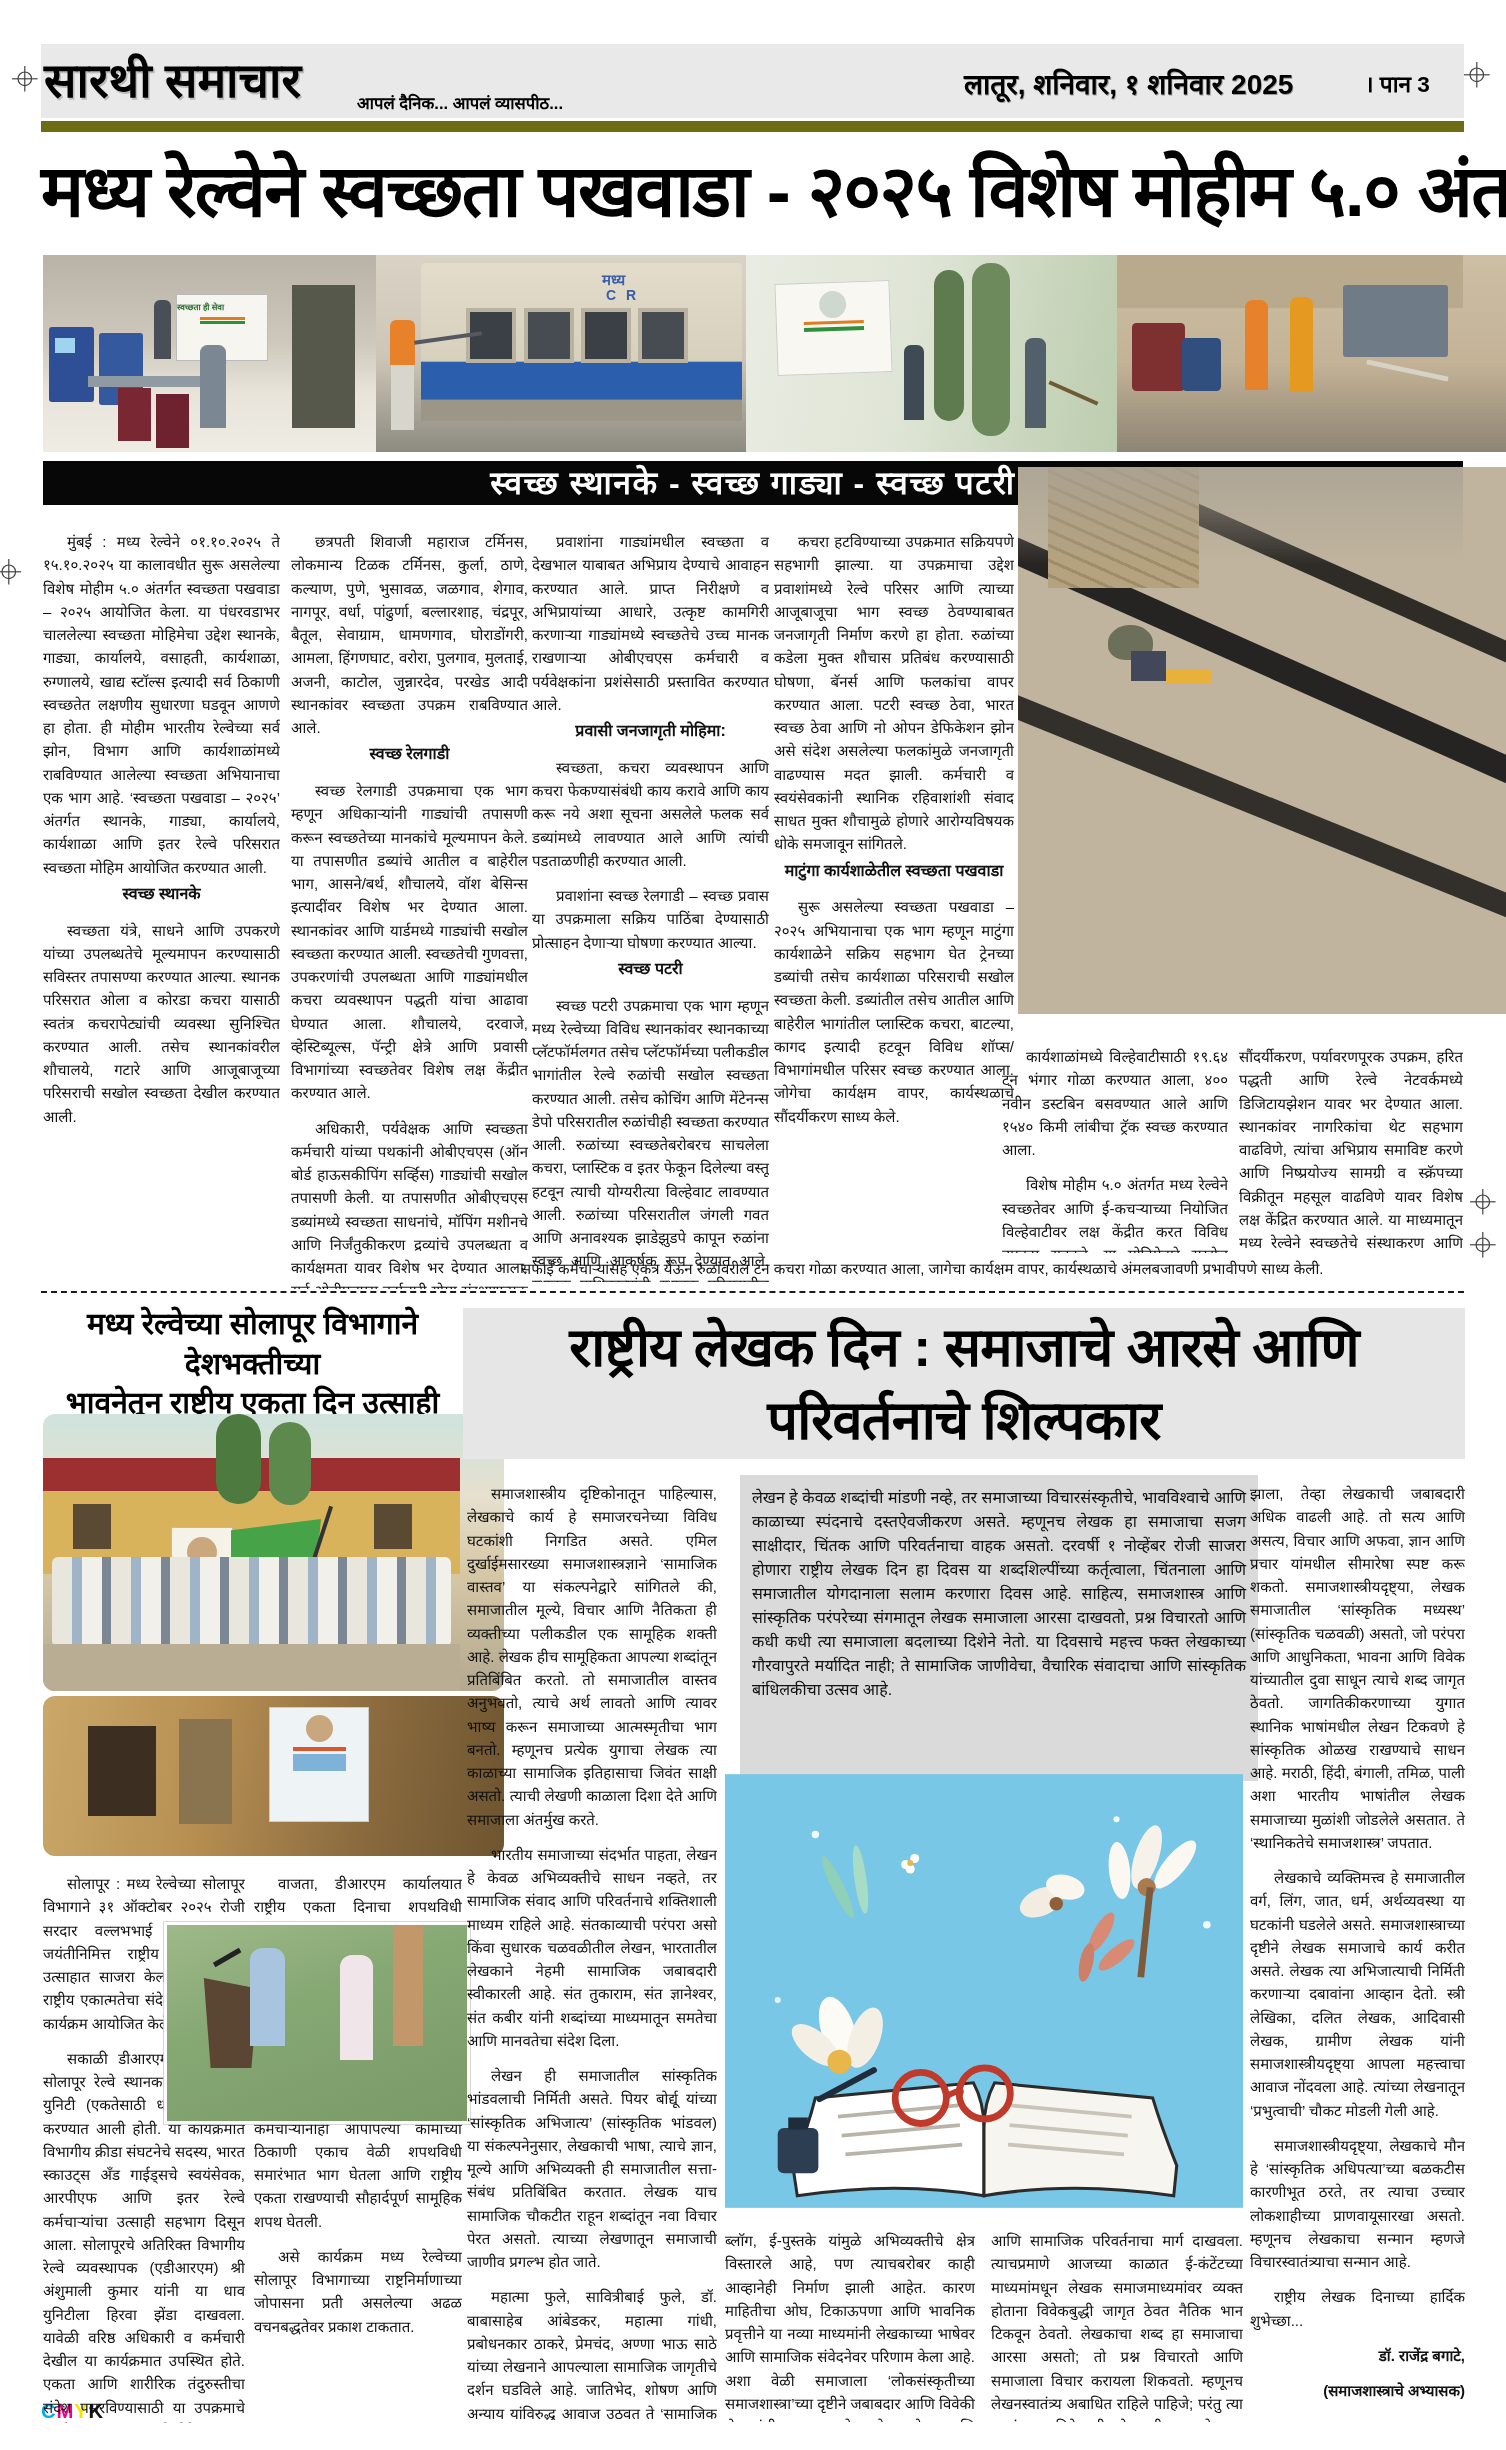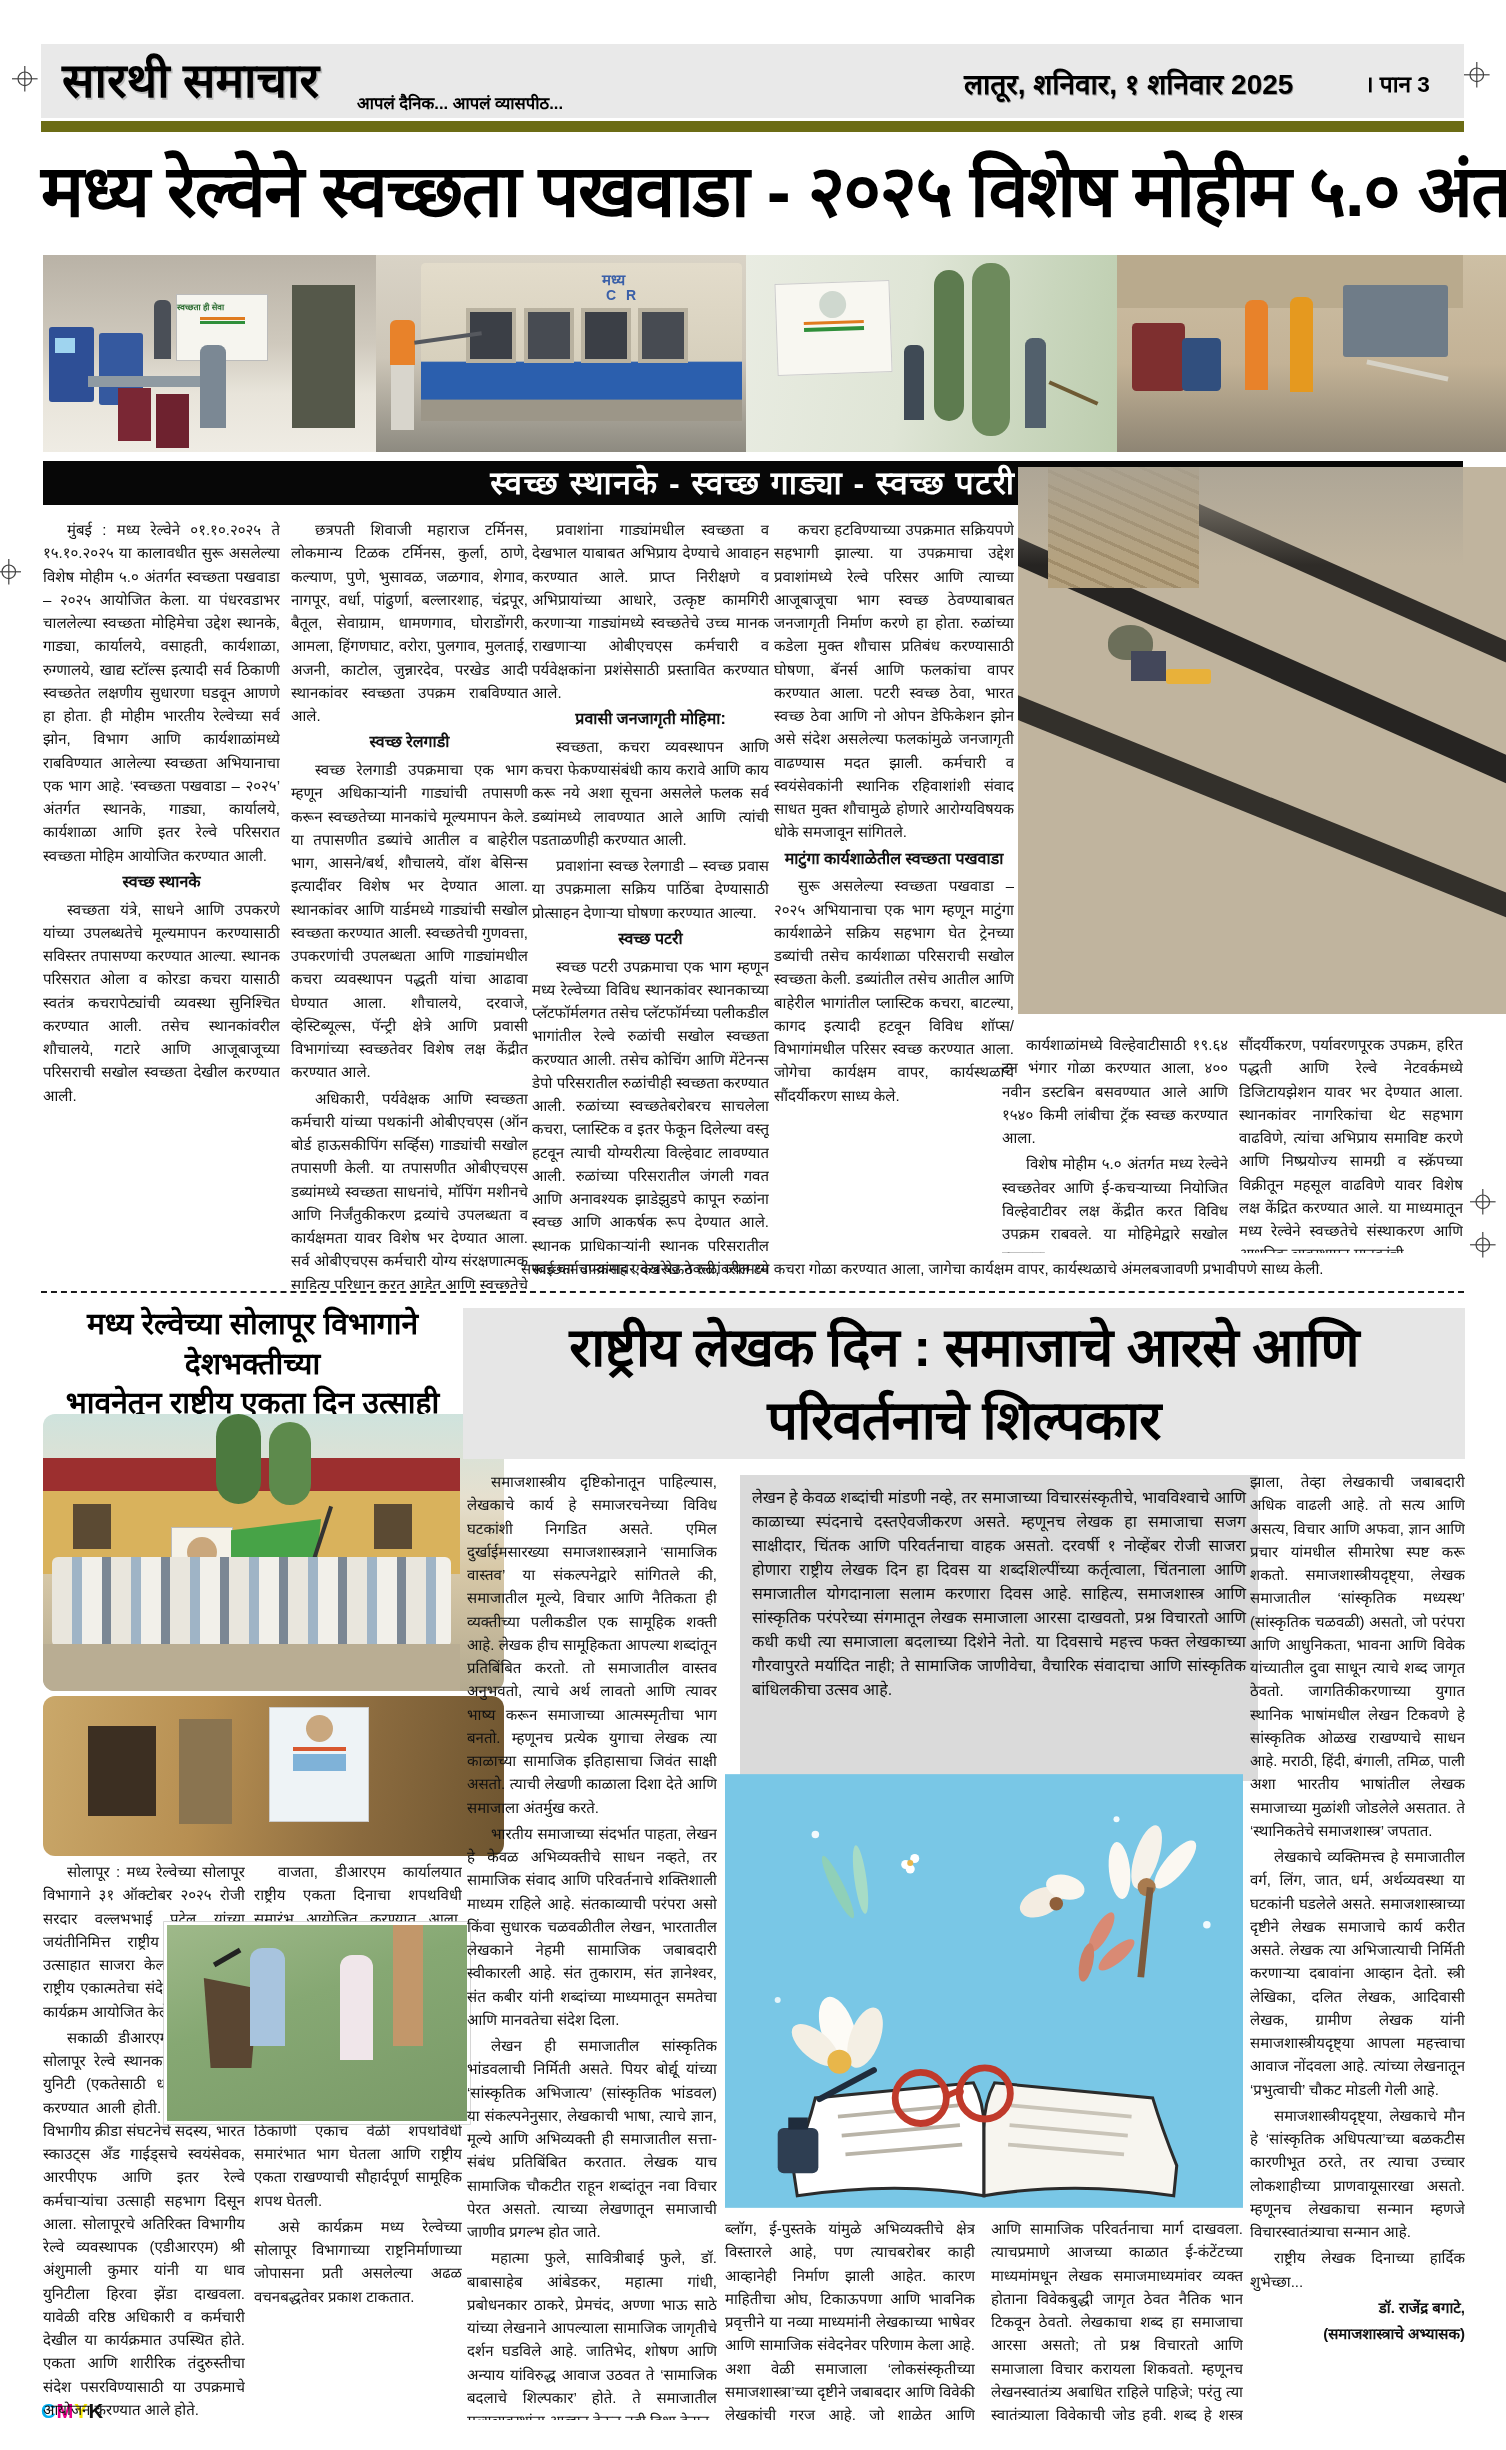--- a/index.html
+++ b/index.html
@@ -5,35 +5,35 @@
   html,body{margin:0;padding:0;}
   body{width:1506px;height:2450px;position:relative;background:#ffffff;
        font-family:"Liberation Sans","DejaVu Sans",sans-serif;color:#111;}
   .abs{position:absolute;}
   
   .regmark{width:25.6px;height:25.6px;}
   .cmyk{font-weight:bold;font-size:20.3px;letter-spacing:0.8px;}
   .cmyk .c{color:#00aeef}.cmyk .m{color:#ec008c}.cmyk .y{color:#f5e400}.cmyk .k{color:#111}
   
   .mast-band{left:41px;top:44px;width:1423px;height:74px;background:#e9e9e9;}
-  .mast-title{left:21px;top:1.5px;font-size:48px;font-weight:800;color:#000;
+  .mast-title{left:3px;top:1.5px;font-size:48px;font-weight:800;color:#000;
       text-shadow:1.5px 1.5px 0 #bbb;}
   .mast-tag{left:316px;top:47px;font-size:16.6px;font-weight:700;color:#000;}
   .mast-date{left:923px;top:19.6px;font-size:28px;font-weight:800;color:#000;text-shadow:0.8px 0.8px 0 #999;}
   .mast-page{left:1324px;top:24px;font-size:22.6px;font-weight:800;color:#000;}
   .olive-bar{left:41px;top:121px;width:1423px;height:10.5px;background:#6c6c15;}
   
   .lead-head{left:41px;top:134px;width:1423px;height:114px;line-height:114px;
       font-size:72px;font-weight:800;text-align:center;letter-spacing:-1.5px;
       white-space:nowrap;color:#000;}
   .strap{left:43px;top:461px;width:1420px;height:44px;line-height:44px;background:#070707;
       color:#fff;font-size:32px;font-weight:700;text-align:center;letter-spacing:1.5px;}
   .photo{overflow:hidden;background:#cfcac0;padding-left:44px;}
   .col{overflow:hidden;text-align:justify;font-size:15px;line-height:1.55;}
-  .col p{margin:0 0 3px 0;text-indent:1.6em;}
+  .col p{margin:12px 0 3px 0;text-indent:1.6em;}
   .col h4{margin:3px 0;font-size:16px;font-weight:800;text-align:center;text-indent:0;}
   .tail-line{overflow:hidden;font-size:15px;line-height:25.6px;text-align:justify;white-space:nowrap;}
   .dashed-rule{left:41px;top:1291px;width:1423px;border-top:2.3px dashed #1a1a1a;height:0;}
   
   .left-head{left:43px;top:1304px;width:419px;font-size:30px;line-height:1.32;font-weight:800;
       text-align:center;color:#000;}
   .rphoto{border-radius:12px;}
   .inset-photo{border:3.8px solid #fff;box-shadow:0 0 0 0.8px #ccc;}
   
   .writer-band{left:463px;top:1308px;width:1002px;height:151px;background:#e6e6e6;}

